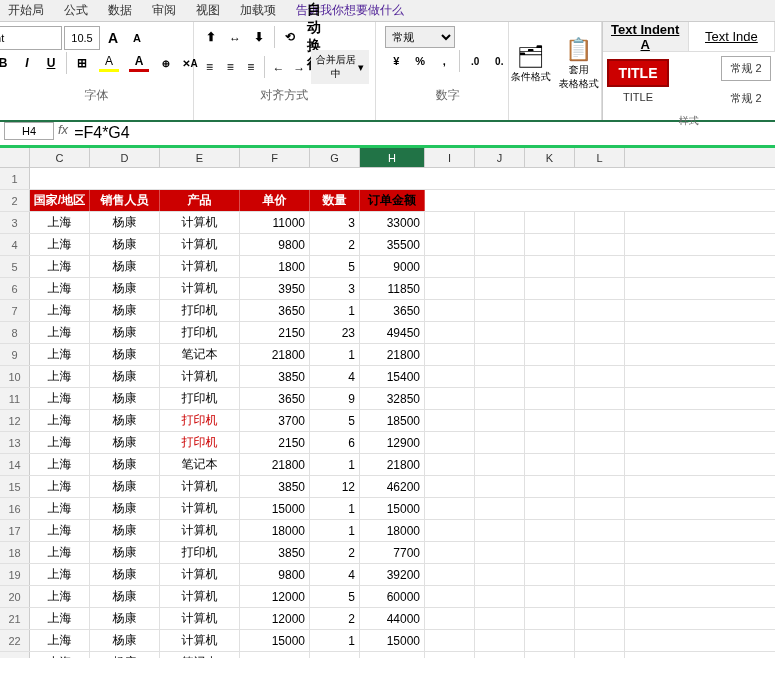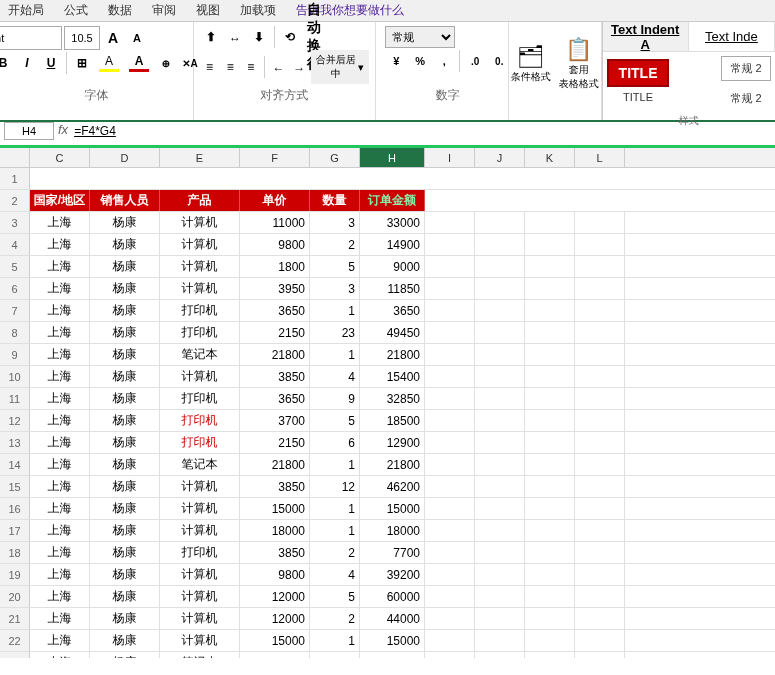--- a/index.html
+++ b/index.html
@@ -151,25 +151,24 @@
       text-align: center;
     }
     .fx-label {
       font-style: italic;
       color: #666;
       font-size: 13px;
       padding: 0 4px;
     }
     .formula-input {
       flex: 1;
-      font-size: 12px;
+      font-size: 16px;
       border: none;
       outline: none;
       padding: 2px;
-      text-decoration: underline;
     }
 
     
     .spreadsheet-container {
       overflow: hidden;
       background: #fff;
     }
 
     
     .col-headers {
@@ -484,21 +483,21 @@
       <div class="cell w-l" style="background:#fff;"></div>
     </div>
 
     <div class="spreadsheet-row header-row">
       <div class="row-num">2</div>
       <div class="cell w-c center" style="background:#c00; color:#fff; font-weight:bold; border-right:1px solid rgba(255,255,255,0.3);">国家/地区</div>
       <div class="cell w-d center" style="background:#c00; color:#fff; font-weight:bold; border-right:1px solid rgba(255,255,255,0.3);">销售人员</div>
       <div class="cell w-e center" style="background:#c00; color:#fff; font-weight:bold; border-right:1px solid rgba(255,255,255,0.3);">产品</div>
       <div class="cell w-f center" style="background:#c00; color:#fff; font-weight:bold; border-right:1px solid rgba(255,255,255,0.3);">单价</div>
       <div class="cell w-g center" style="background:#c00; color:#fff; font-weight:bold; border-right:1px solid rgba(255,255,255,0.3);">数量</div>
-      <div class="cell w-h center" style="background:#c00; color:#86efac; font-weight:bold; border-right:1px solid rgba(255,255,255,0.3);font-family:Liberation Mono, monospace;">订单金额</div>
+      <div class="cell w-h center" style="background:#c00; color:#000000; font-weight:bold; border-right:1px solid rgba(255,255,255,0.3);font-family:Liberation Mono, monospace;">订单金额</div>
       <div class="cell w-i" style="background:#fff;"></div>
       <div class="cell w-j" style="background:#fff;"></div>
       <div class="cell w-k" style="background:#fff;"></div>
       <div class="cell w-l" style="background:#fff;"></div>
     </div>
 
   <div class="spreadsheet-row">
         <div class="row-num">3</div>
         <div class="cell w-c center">上海</div>
         <div class="cell w-d center">杨康</div>
@@ -511,21 +510,21 @@
         <div class="cell w-k"></div>
         <div class="cell w-l"></div>
       </div>
       <div class="spreadsheet-row">
         <div class="row-num">4</div>
         <div class="cell w-c center">上海</div>
         <div class="cell w-d center">杨康</div>
         <div class="cell w-e center">计算机</div>
         <div class="cell w-f right">9800</div>
         <div class="cell w-g right">2</div>
-        <div class="cell w-h right">14900</div>
+        <div class="cell w-h right">35500</div>
         <div class="cell w-i"></div>
         <div class="cell w-j"></div>
         <div class="cell w-k"></div>
         <div class="cell w-l"></div>
       </div>
       <div class="spreadsheet-row">
         <div class="row-num">5</div>
         <div class="cell w-c center">上海</div>
         <div class="cell w-d center">杨康</div>
         <div class="cell w-e center">计算机</div>

